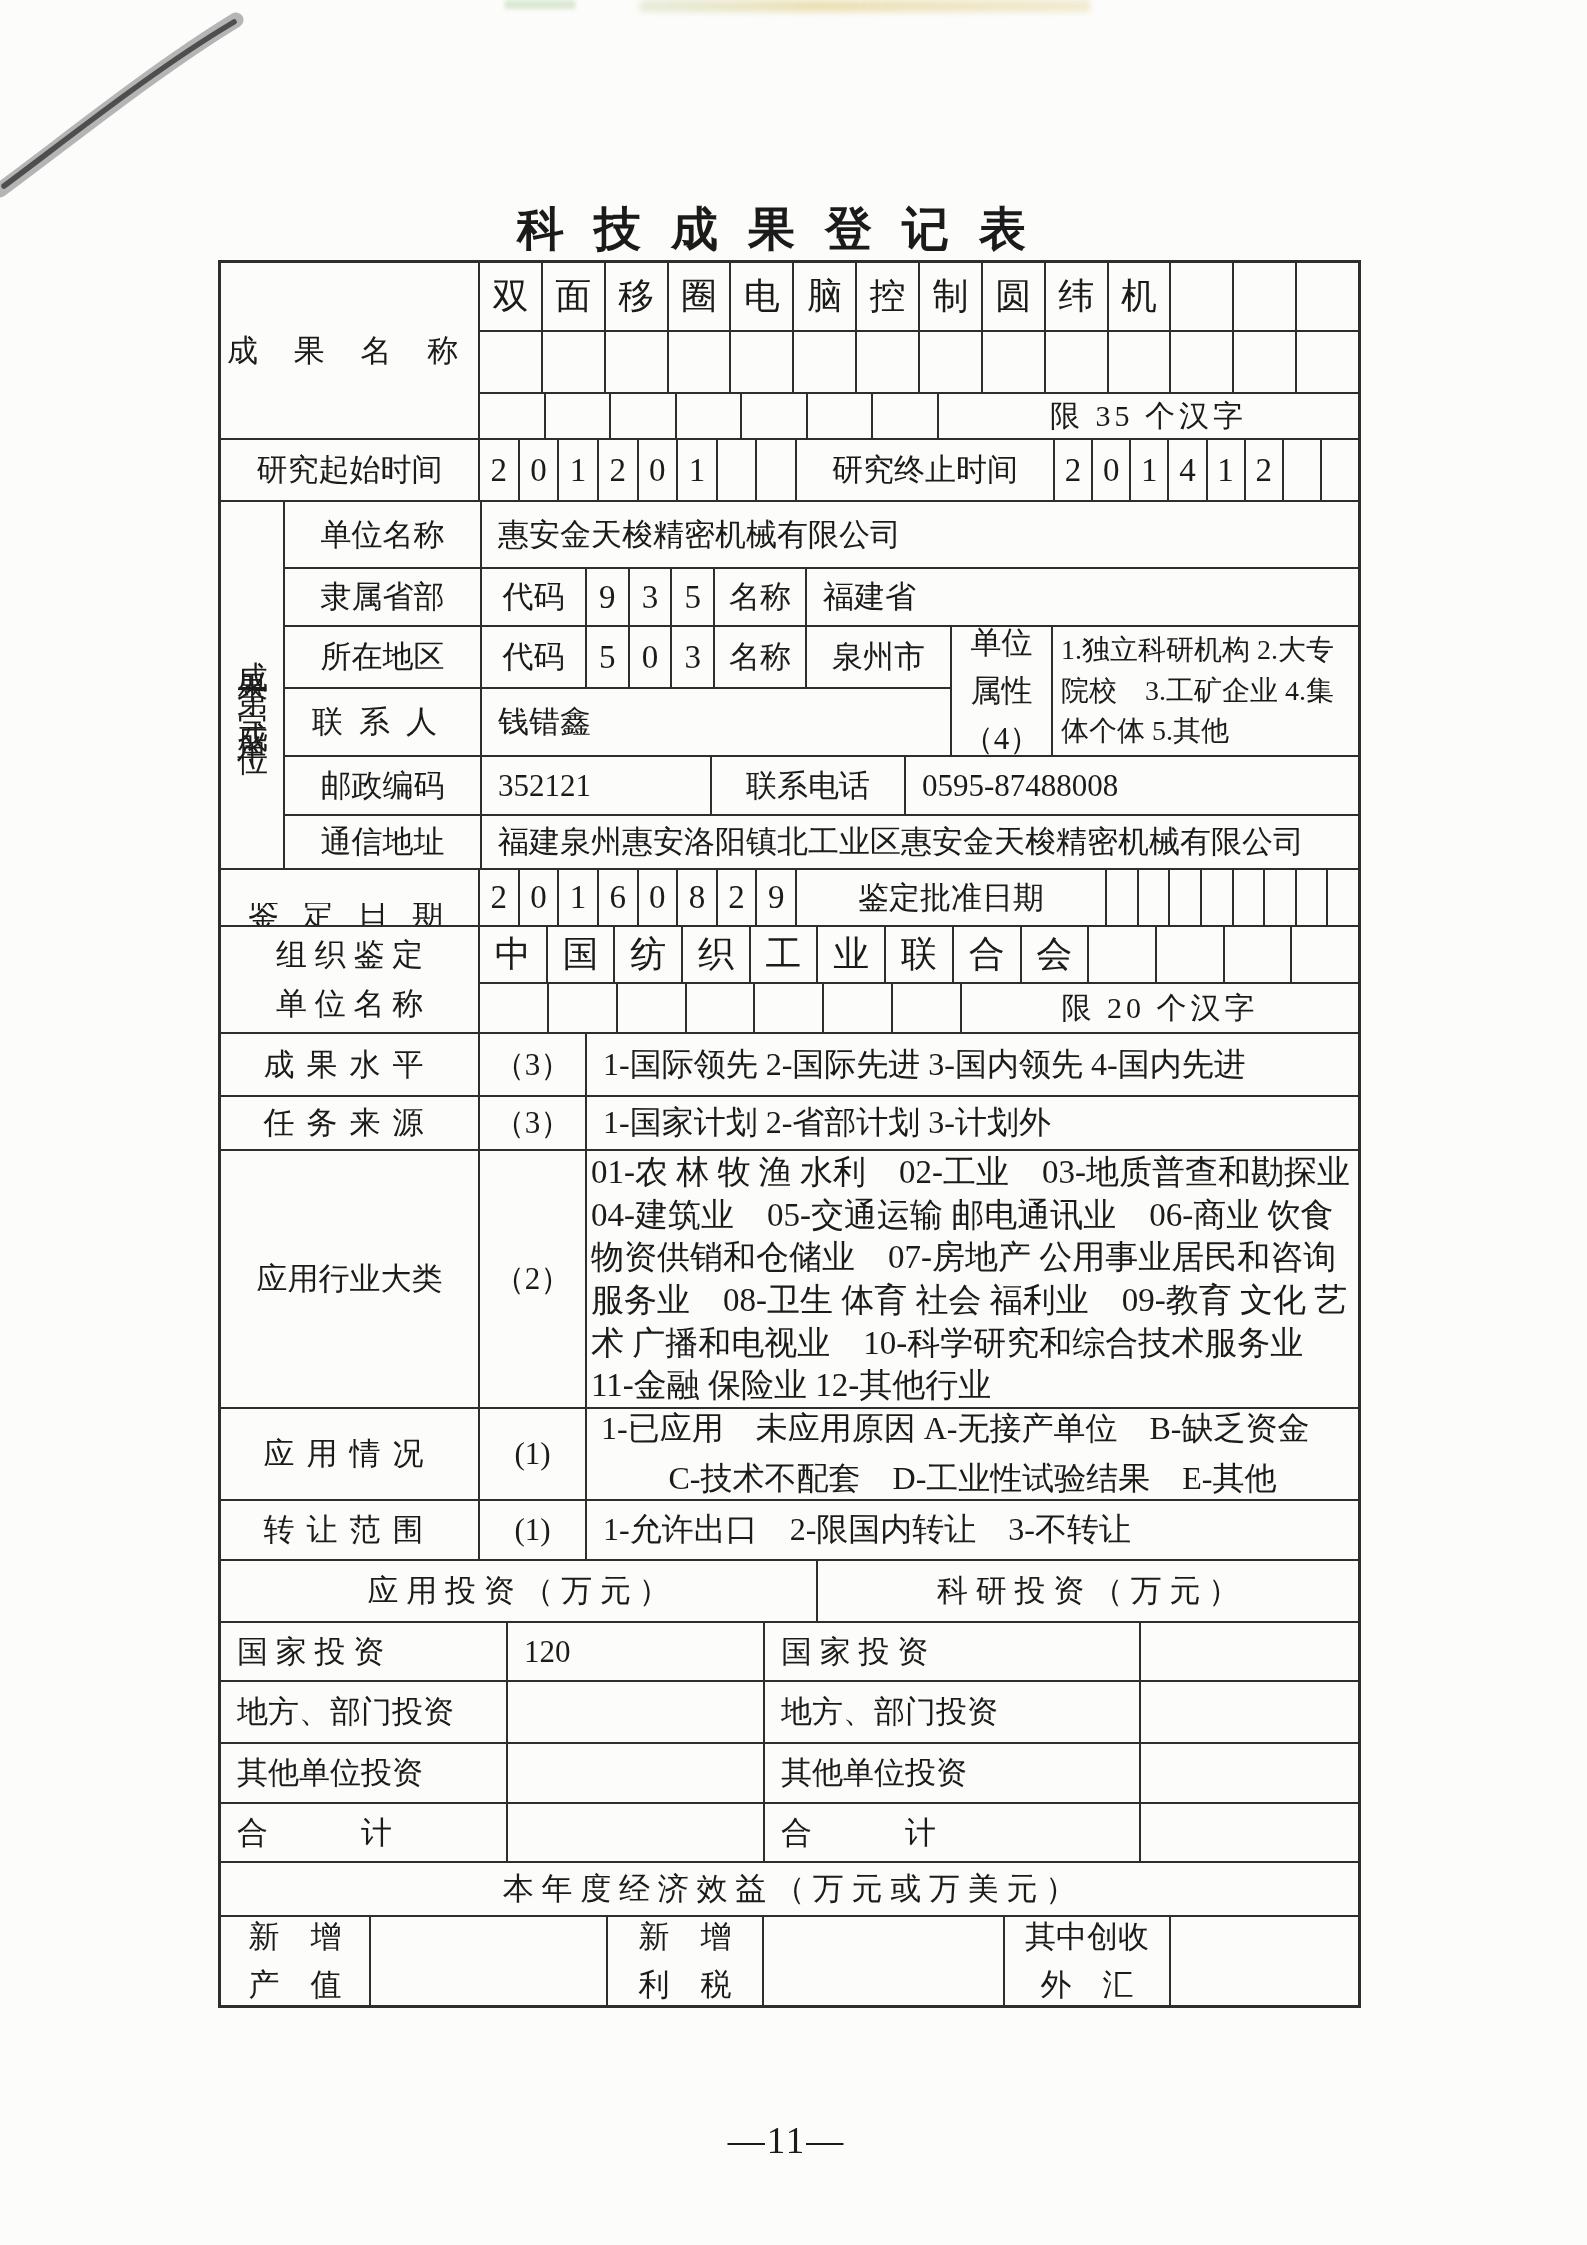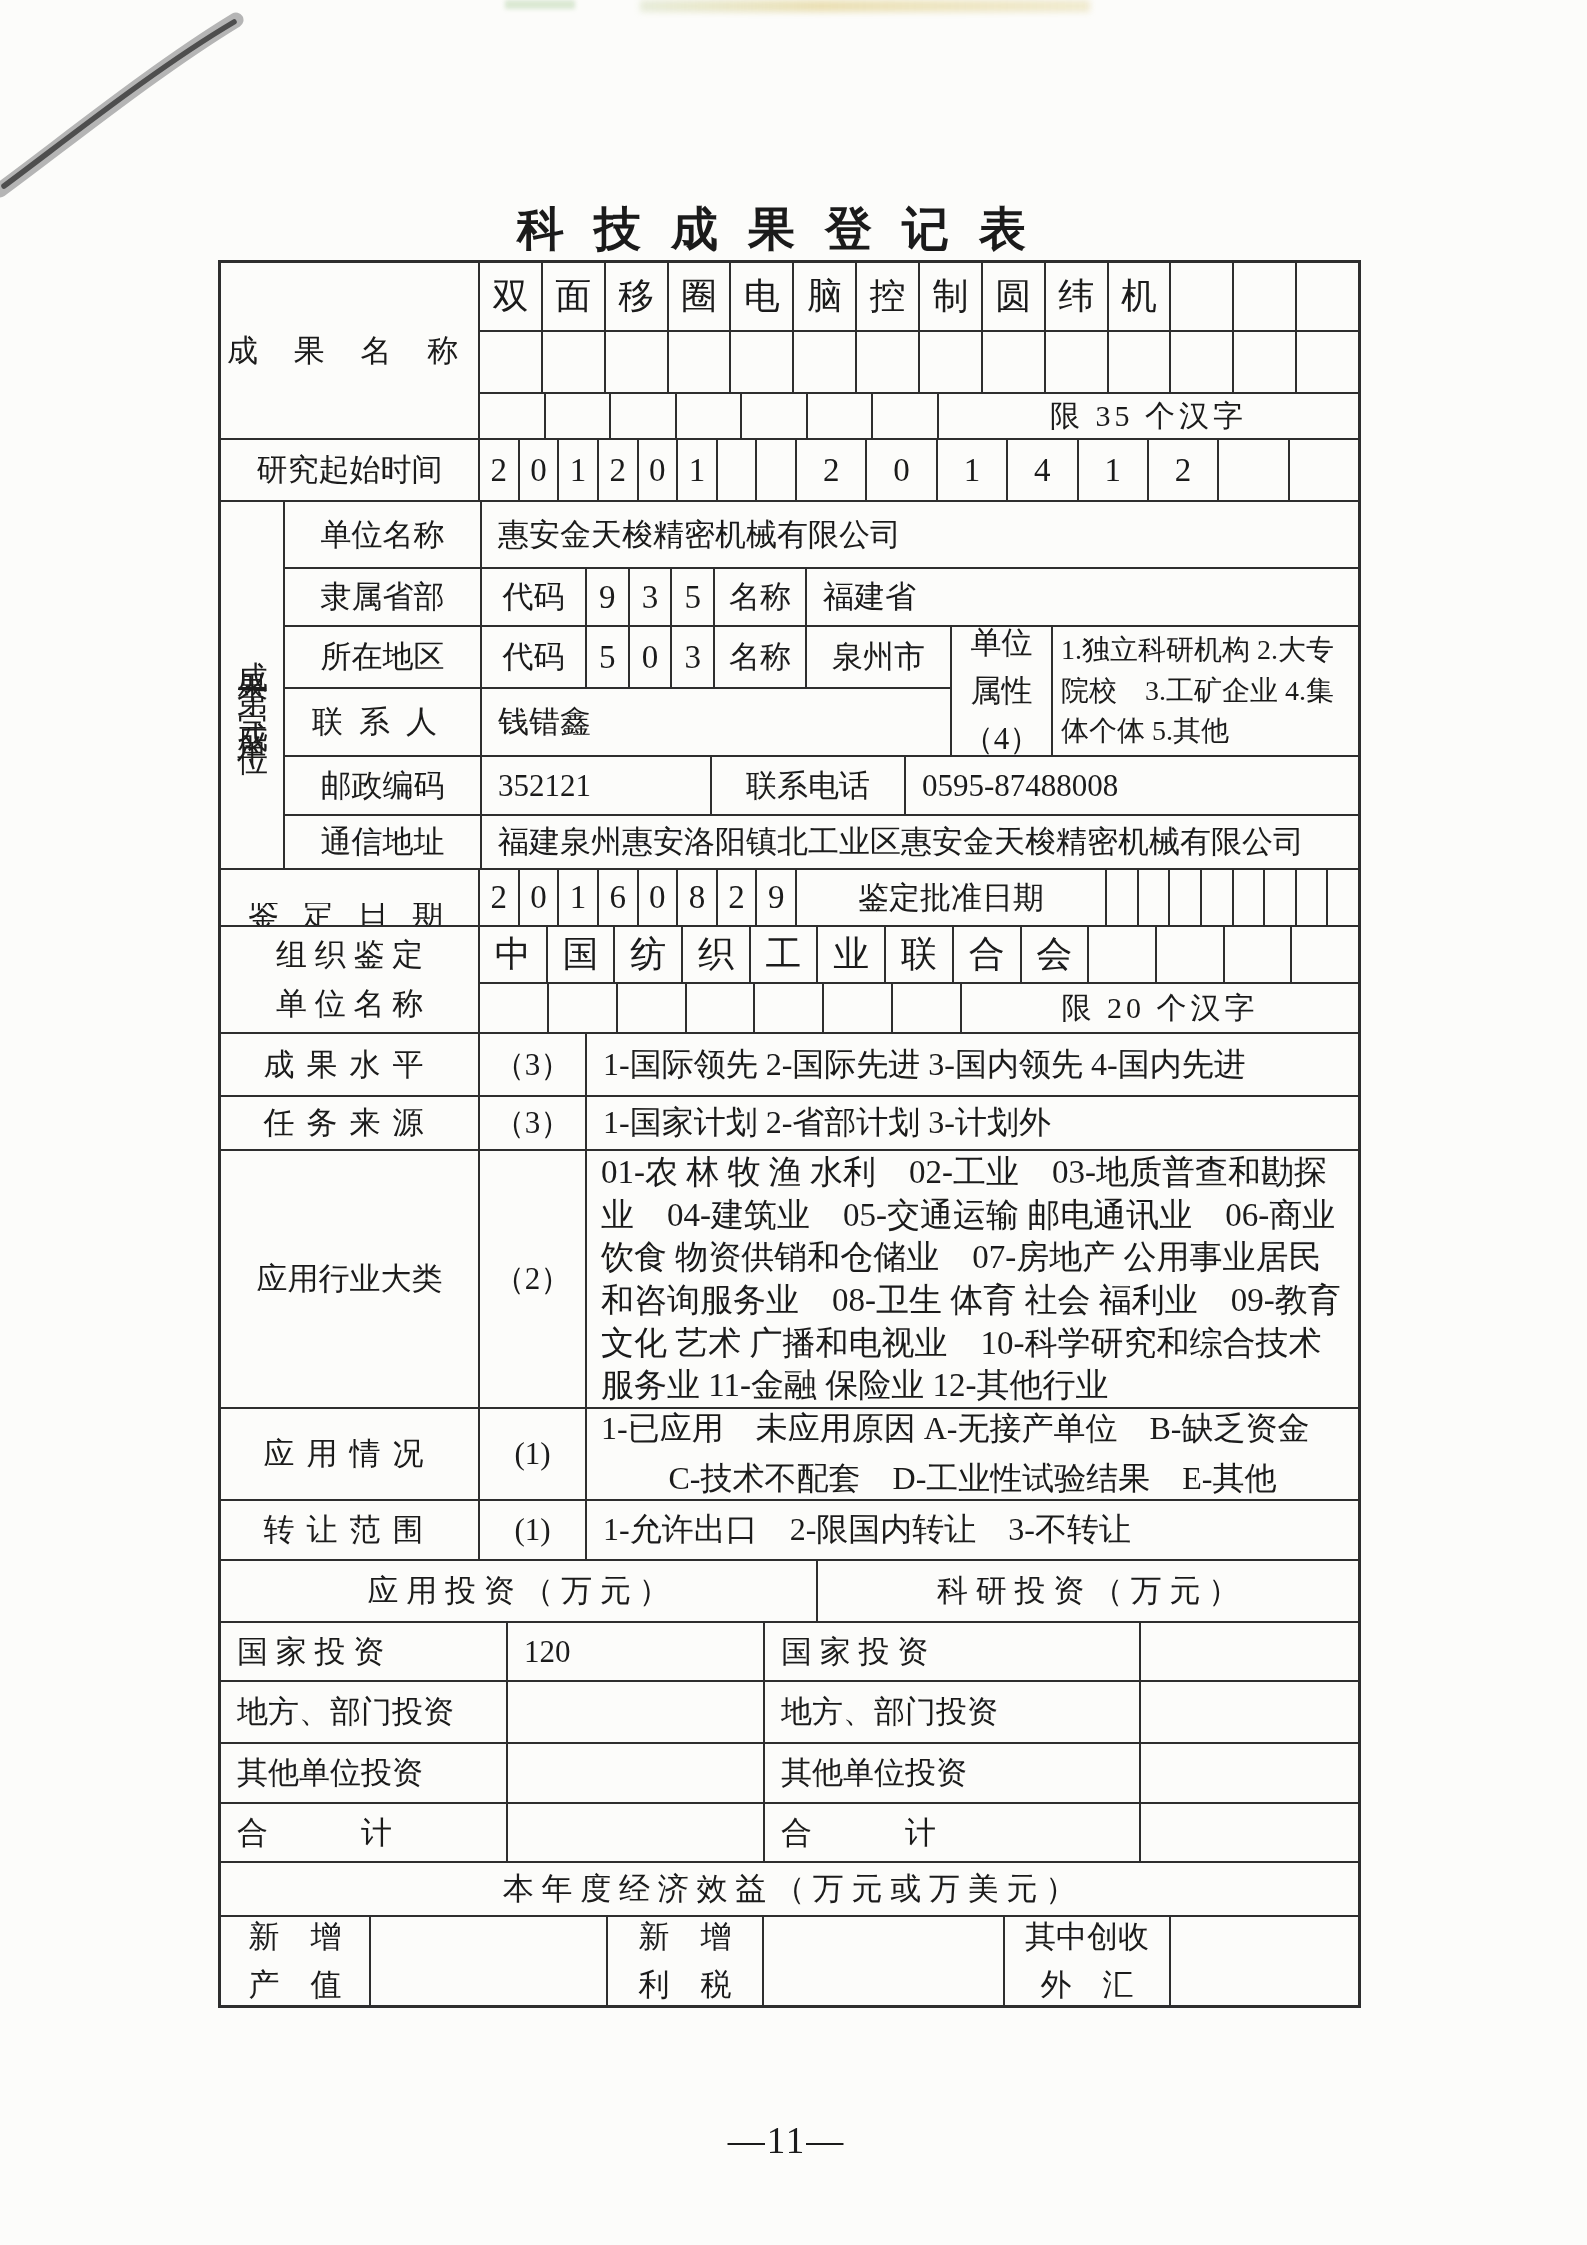--- a/index.html
+++ b/index.html
@@ -51,21 +51,21 @@
   .sp16{letter-spacing:16px;}
   .vert{
     writing-mode:vertical-rl; text-orientation:upright;
     letter-spacing:12px; font-size:31px; line-height:62px;
     display:flex; align-items:center; justify-content:center;
   }
   .two-line{display:flex; flex-direction:column; justify-content:center; line-height:1.55;}
   .note{font-size:30px; letter-spacing:4px;}
   .opt{font-size:32px;}
   .wrap{
-    display:block; padding:10px 14px; font-size:33px; line-height:1.29;
+    display:block; padding:10px 4px; font-size:33px; line-height:1.29;
     align-self:center; text-align:left;
   }
   .attr-opt{font-size:28px; line-height:1.45; padding:4px 8px;}
   .page-num{
     position:absolute; left:218px; top:2085px; width:1137px;
     text-align:center; font-size:37px; letter-spacing:2px;margin-top:34px;
   }
   
   .artifact-stroke{position:absolute; left:-6px; top:8px; width:280px; height:200px; pointer-events:none;}
   .artifact-smudge{
@@ -153,20 +153,21 @@
       <div class="cells" style="flex:0 0 315px">
           <div class="cell dg">2</div>
           <div class="cell dg">0</div>
           <div class="cell dg">1</div>
           <div class="cell dg">2</div>
           <div class="cell dg">0</div>
           <div class="cell dg">1</div>
           <div class="cell dg"></div>
           <div class="cell dg"></div>
         </div>
+      <div class="c lbl" style="flex:0 0 258px">研究终止时间</div>
       <div class="cells" style="flex:1">
           <div class="cell dg">2</div>
           <div class="cell dg">0</div>
           <div class="cell dg">1</div>
           <div class="cell dg">4</div>
           <div class="cell dg">1</div>
           <div class="cell dg">2</div>
           <div class="cell dg"></div>
           <div class="cell dg"></div>
         </div>

